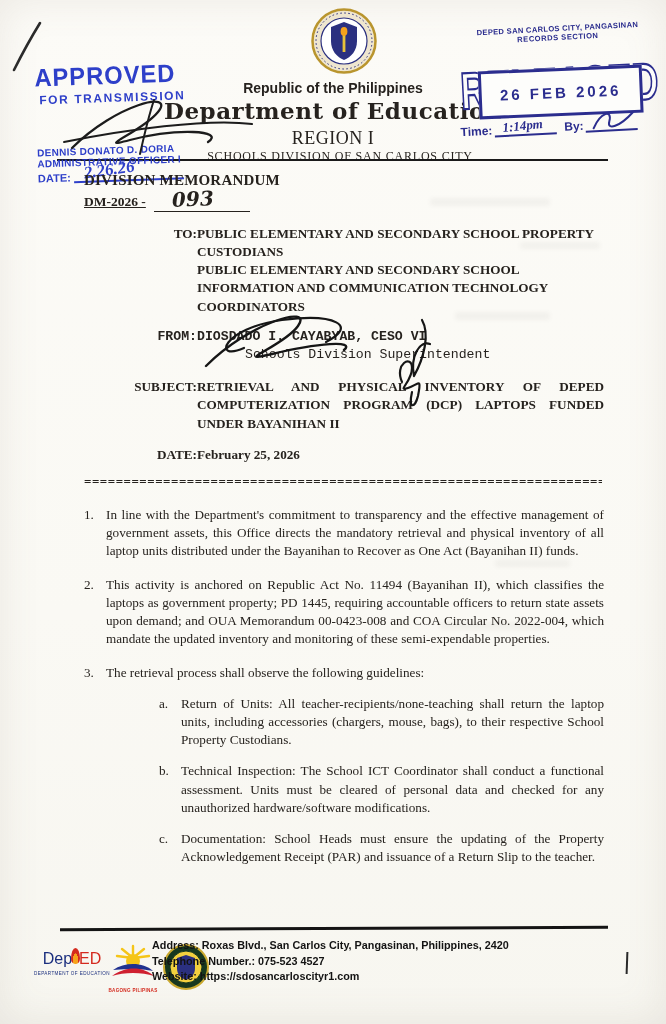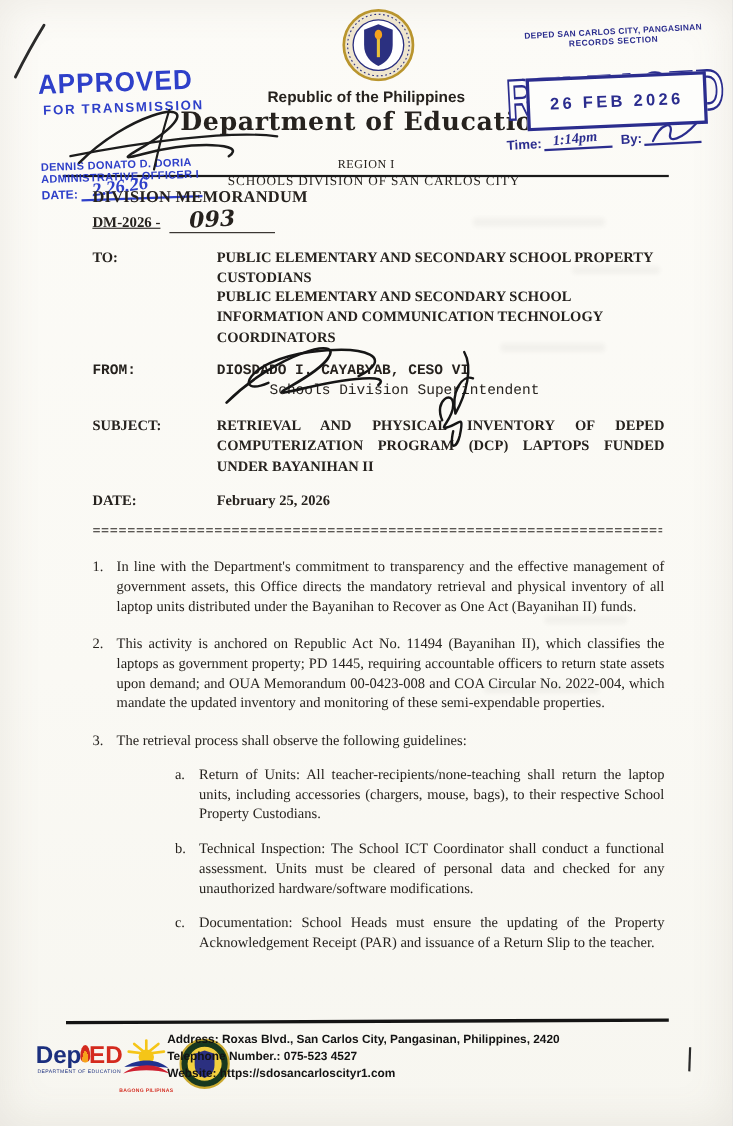--- a/index.html
+++ b/index.html
@@ -8,21 +8,21 @@
     background:linear-gradient(180deg,#fcfbf7 0%,#faf9f4 60%,#f7f6f0 100%);
     box-shadow:inset 0 0 40px rgba(120,110,90,.12);
     overflow:hidden;
     font-family:"Liberation Serif",serif;color:#26221e;
   }
   
   .seal{position:absolute;left:311px;top:8px;}
   .hdr{position:absolute;left:0;top:80px;width:666px;text-align:center;line-height:1.15;}
   .hdr .rep{font-family:Liberation Sans, sans-serif;font-weight:bold;font-size:14px;}
   .hdr .dept{font-family:"DejaVu Serif",serif;font-weight:bold;font-size:23px;margin-top:2px;letter-spacing:.5px;}
-  .hdr .region{font-size:11px;margin-top:19px;letter-spacing:.5px;}
+  .hdr .region{font-size:18px;margin-top:3px;letter-spacing:.5px;}
   .hdr .div{font-size:12px;margin-top:2px;letter-spacing:.8px;margin-left:14px;}
   .hdr-rule{position:absolute;left:57px;top:159px;width:551px;height:2px;background:#1a1a1a;}
   
   .stampA{position:absolute;left:36px;top:60px;width:200px;color:#2436c7;transform:rotate(-2deg);opacity:.95;font-family:"Liberation Sans",sans-serif;}
   .stampA .l1{font-size:25px;font-weight:800;letter-spacing:1px;transform:scaleX(.95);transform-origin:left;}
   .stampA .l2{font-size:12px;font-weight:800;letter-spacing:1.6px;margin:1px 0 40px 4px;}
   .stampA .nm{font-size:10px;font-weight:800;letter-spacing:.3px;}
   .stampA .pos{font-size:10px;font-weight:800;letter-spacing:.3px;}
   .stampA .daterow{font-size:11px;font-weight:800;margin-top:3px;display:flex;align-items:flex-end;}
   .stampA .dline{display:inline-block;width:110px;border-bottom:2px solid #2436c7;margin-left:3px;position:relative;}
@@ -37,37 +37,37 @@
   .stampR .timerow{display:flex;align-items:flex-end;font-size:12px;font-weight:800;margin-top:-6px;}
   .stampR .uline{display:inline-block;border-bottom:2px solid #2b2d8e;position:relative;}
   .hand-time{position:absolute;left:8px;top:-16px;font-style:italic;font-size:13px;font-weight:bold;transform:rotate(-3deg);font-family:"Liberation Serif",serif;white-space:nowrap;}
   
   .content{position:absolute;left:84px;top:170px;width:520px;font-size:13.2px;line-height:1.38;}
   .mtitle{font-weight:bold;font-size:15px;letter-spacing:.2px;}
   .mnum{font-weight:bold;font-size:13.5px;margin-top:2px;display:flex;align-items:flex-end;text-decoration:underline;}
   .numline{display:inline-block;width:96px;border-bottom:1.5px solid #26221e;margin-left:8px;position:relative;height:18px;}
   .hand-num{position:absolute;left:18px;top:-7px;font-style:italic;font-size:20px;transform:rotate(-3deg);font-family:"DejaVu Serif",serif;}
   .meta{display:grid;grid-template-columns:113px 1fr;}
-  .meta .lab{font-weight:bold;}
+  .meta .lab{font-weight:bold;text-align:right;}
   .meta .val{font-weight:bold;}
   .meta .val.norm{font-weight:normal;margin-left:48px;}
   .mt13{margin-top:13px;} .mt12{margin-top:12px;font-family:Liberation Mono, monospace;} .mt14{margin-top:14px;}
   .just{text-align:justify;text-align-last:left;}
   .divider{margin-top:9px;font-weight:bold;font-size:13px;letter-spacing:.5px;white-space:nowrap;overflow:hidden;width:518px;}
   .para{display:flex;margin-top:15px;}
   .para .mk{width:22px;flex:none;}
   .para .tx{flex:1;}
   .sub{display:flex;margin-top:13px;margin-left:75px;}
   .sub .mk{width:22px;flex:none;}
   .sub .tx{flex:1;}
   
   .ft-rule{position:absolute;left:60px;top:927px;width:548px;height:3px;background:#141414;transform:rotate(-.25deg);}
   .ft-text{position:absolute;left:152px;top:938px;font-family:"Liberation Sans",sans-serif;font-weight:bold;font-size:10.8px;line-height:15.5px;color:#131313;}
   .deped{position:absolute;left:26px;top:948px;width:92px;text-align:center;}
-  .deped .word{font-family:"Liberation Sans",sans-serif;font-weight:700;font-size:22px;line-height:22px;}
+  .deped .word{font-family:"Liberation Sans",sans-serif;font-weight:400;font-size:16px;line-height:22px;}
   .deped .b{color:#1b2f7e;} .deped .r{color:#d42a1e;}
   .deped .cap{font-size:4.6px;font-family:"Liberation Sans",sans-serif;color:#1b2f7e;letter-spacing:.4px;margin-top:1px;}
   .flame{display:inline-block;width:9px;height:16px;background:radial-gradient(ellipse at 50% 80%,#f6a21c 0 40%,#d42a1e 41% 100%);border-radius:50% 50% 45% 45%/65% 65% 35% 35%;vertical-align:baseline;margin:0 -1px;}
   .bagong{position:absolute;left:108px;top:944px;width:50px;text-align:center;}
   .bagong .cap{font-size:4.6px;font-family:"Liberation Sans",sans-serif;font-weight:bold;color:#d42a1e;letter-spacing:.3px;}
   .cityseal{position:absolute;left:163px;top:944px;}
   
   .sig{position:absolute;}
   .artifact{position:absolute;background:#55524c;opacity:.05;filter:blur(2px);border-radius:3px;}
   .penmark{position:absolute;left:626px;top:952px;width:2px;height:22px;background:#2a2a2a;transform:rotate(2deg);}

